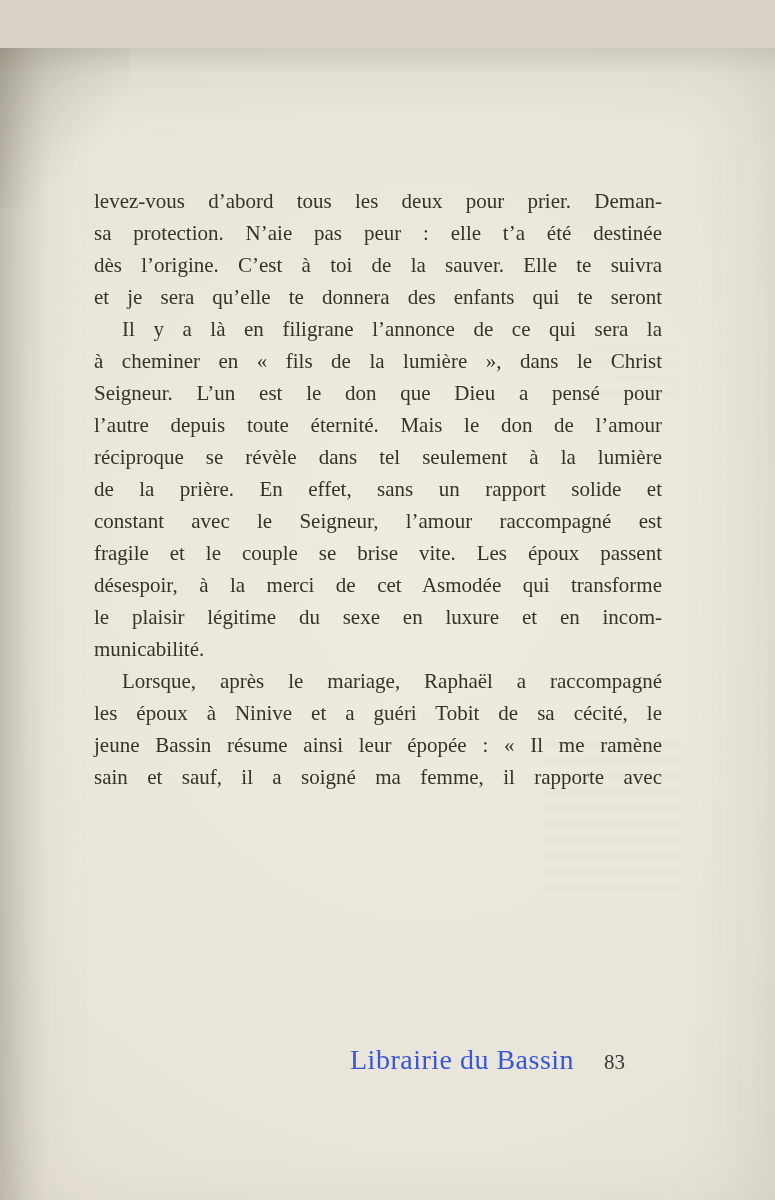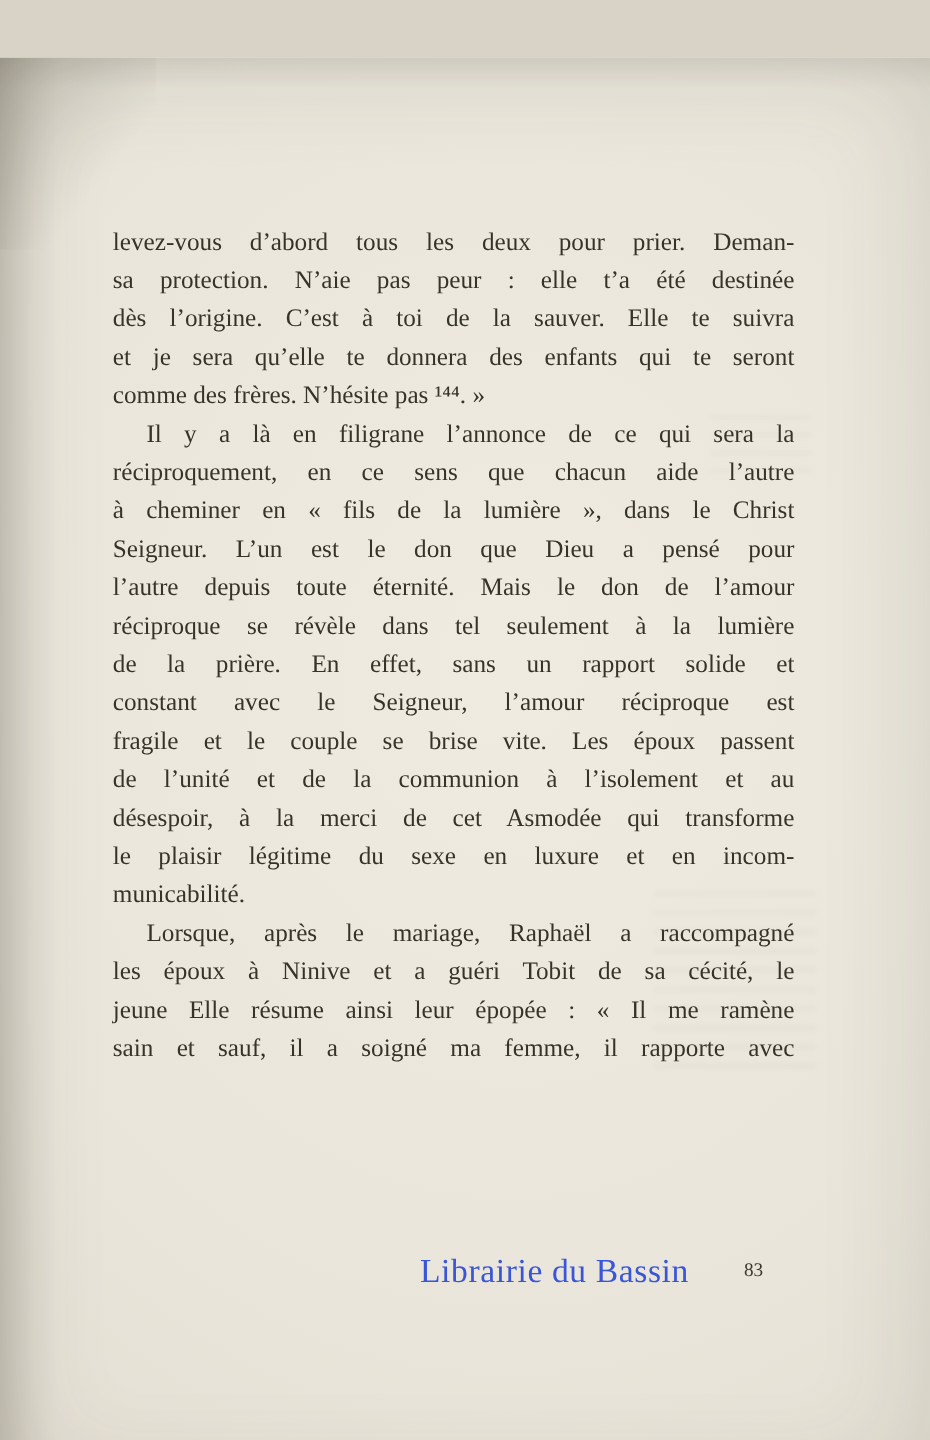--- a/index.html
+++ b/index.html
@@ -63,22 +63,22 @@
   .line.last { text-align-last: left; }
   .line.indent { padding-left: 28px; }
 
   .heading {
     font-style: italic;
     margin: 30px 0 33px 0;
   }
 
   .page-number {
     position: absolute;
-    left: 620px; top: 1002px;
-    font-size: 16px;
+    left: 604px; top: 1002px;
+    font-size: 21px;
     color: #3a3830;
   }
 
   .watermark {
     position: absolute;
     left: 350px; top: 996px;
     font-family: Liberation Serif, serif;
     font-size: 28px;
     letter-spacing: 0.5px;
     white-space: nowrap;
@@ -97,41 +97,38 @@
 
   <div class="bleed b1"></div>
   <div class="bleed b2"></div>
 
   <div class="text-block" id="text-block">
       <div class="para">
         <div class="line">levez-vous d’abord tous les deux pour prier. Deman-</div>
         <div class="line">sa protection. N’aie pas peur : elle t’a été destinée</div>
         <div class="line">dès l’origine. C’est à toi de la sauver. Elle te suivra</div>
         <div class="line">et je sera qu’elle te donnera des enfants qui te seront</div>
-        <div class="line last">comme des frères. N’hésite pas ¹⁴⁴. »</div>
       </div>
       <div class="para">
         <div class="line indent">Il y a là en filigrane l’annonce de ce qui sera la</div>
-        <div class="line">réciproquement, en ce sens que chacun aide l’autre</div>
         <div class="line">à cheminer en « fils de la lumière », dans le Christ</div>
         <div class="line">Seigneur. L’un est le don que Dieu a pensé pour</div>
         <div class="line">l’autre depuis toute éternité. Mais le don de l’amour</div>
         <div class="line">réciproque se révèle dans tel seulement à la lumière</div>
         <div class="line">de la prière. En effet, sans un rapport solide et</div>
-        <div class="line">constant avec le Seigneur, l’amour réciproque est</div>
+        <div class="line">constant avec le Seigneur, l’amour raccompagné est</div>
         <div class="line">fragile et le couple se brise vite. Les époux passent</div>
-        <div class="line">de l’unité et de la communion à l’isolement et au</div>
         <div class="line">désespoir, à la merci de cet Asmodée qui transforme</div>
         <div class="line">le plaisir légitime du sexe en luxure et en incom-</div>
         <div class="line last">municabilité.</div>
       </div>
       <div class="para">
         <div class="line indent">Lorsque, après le mariage, Raphaël a raccompagné</div>
         <div class="line">les époux à Ninive et a guéri Tobit de sa cécité, le</div>
-        <div class="line">jeune Elle résume ainsi leur épopée : « Il me ramène</div>
+        <div class="line">jeune Bassin résume ainsi leur épopée : « Il me ramène</div>
         <div class="line">sain et sauf, il a soigné ma femme, il rapporte avec</div>
       </div>
     </div>
 
   <div class="page-number">83</div>
 
   <div class="watermark" style="color: rgb(43, 73, 216);">Librairie du Bassin</div>
 
   <div class="vignette"></div>
 </div>

